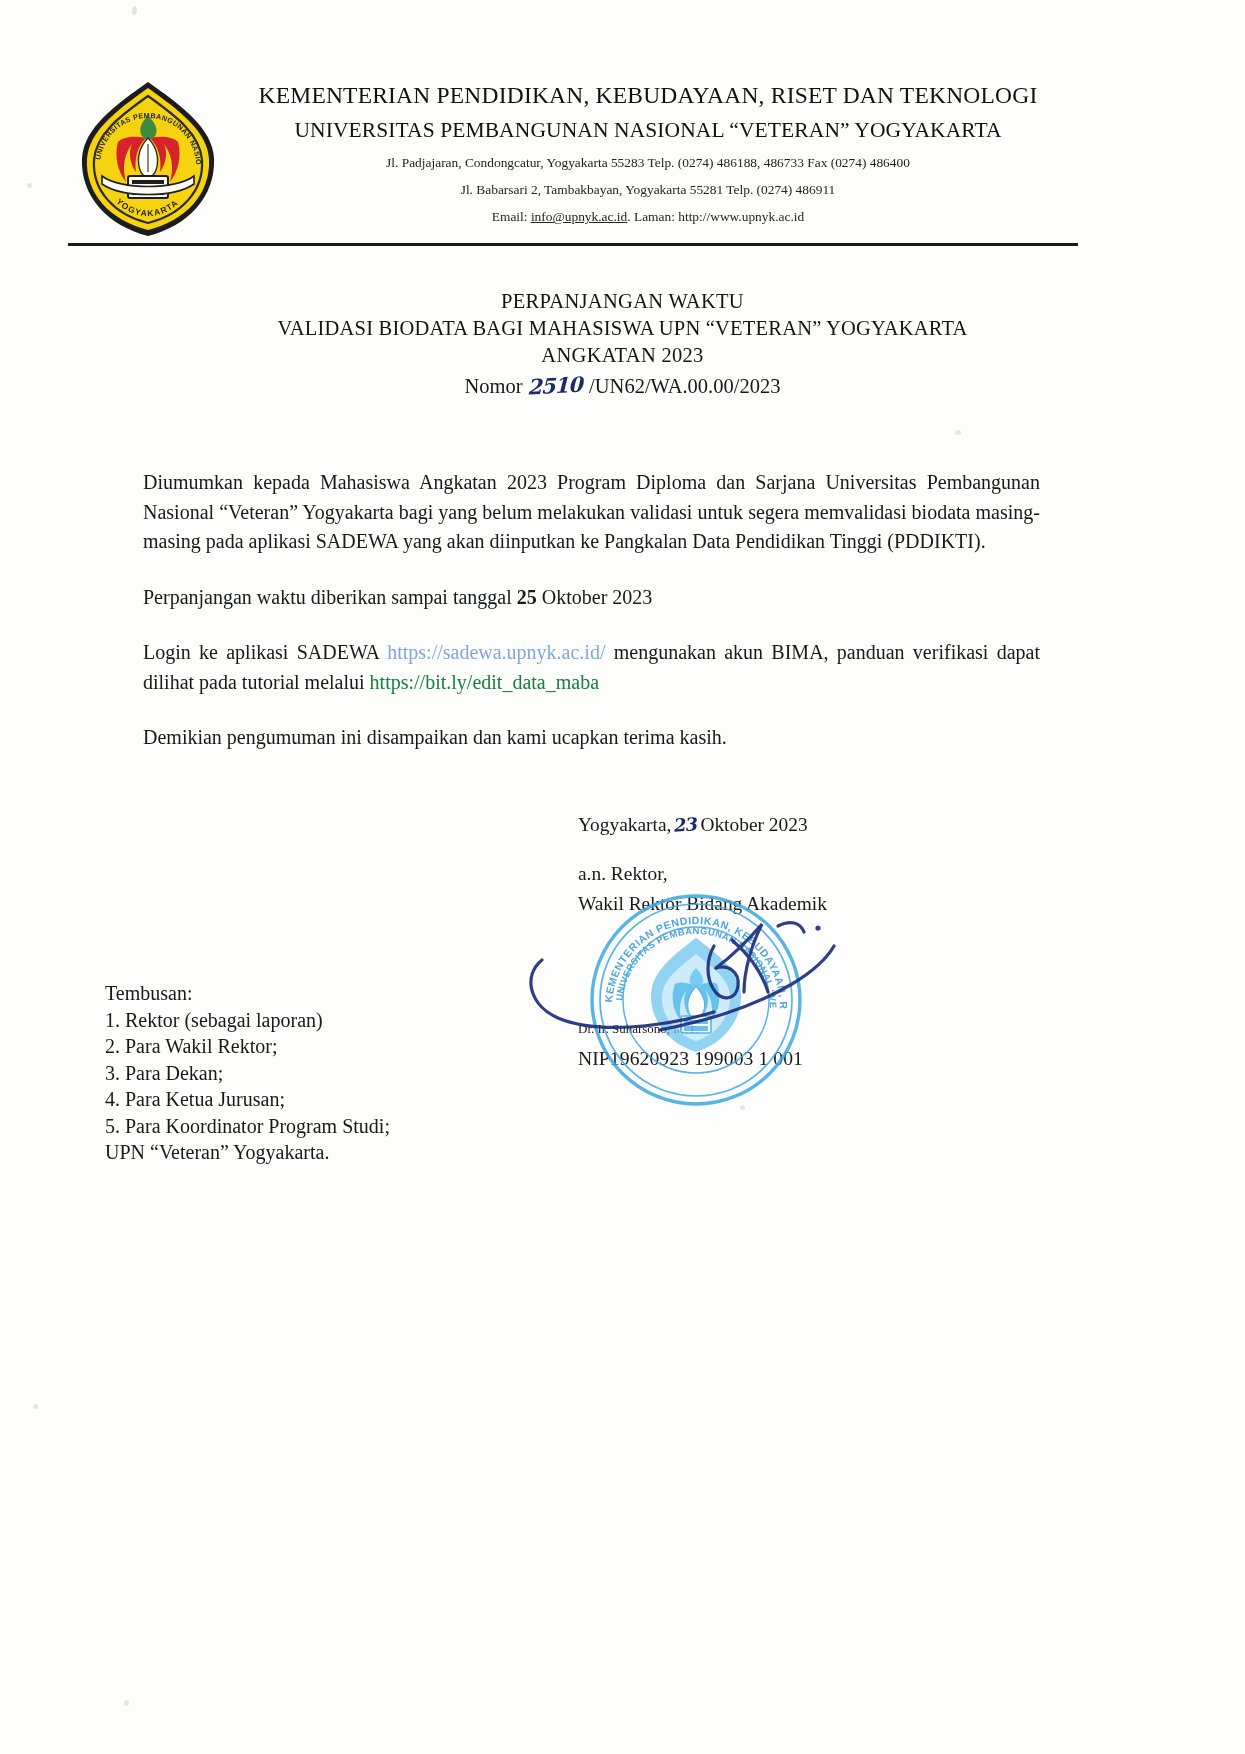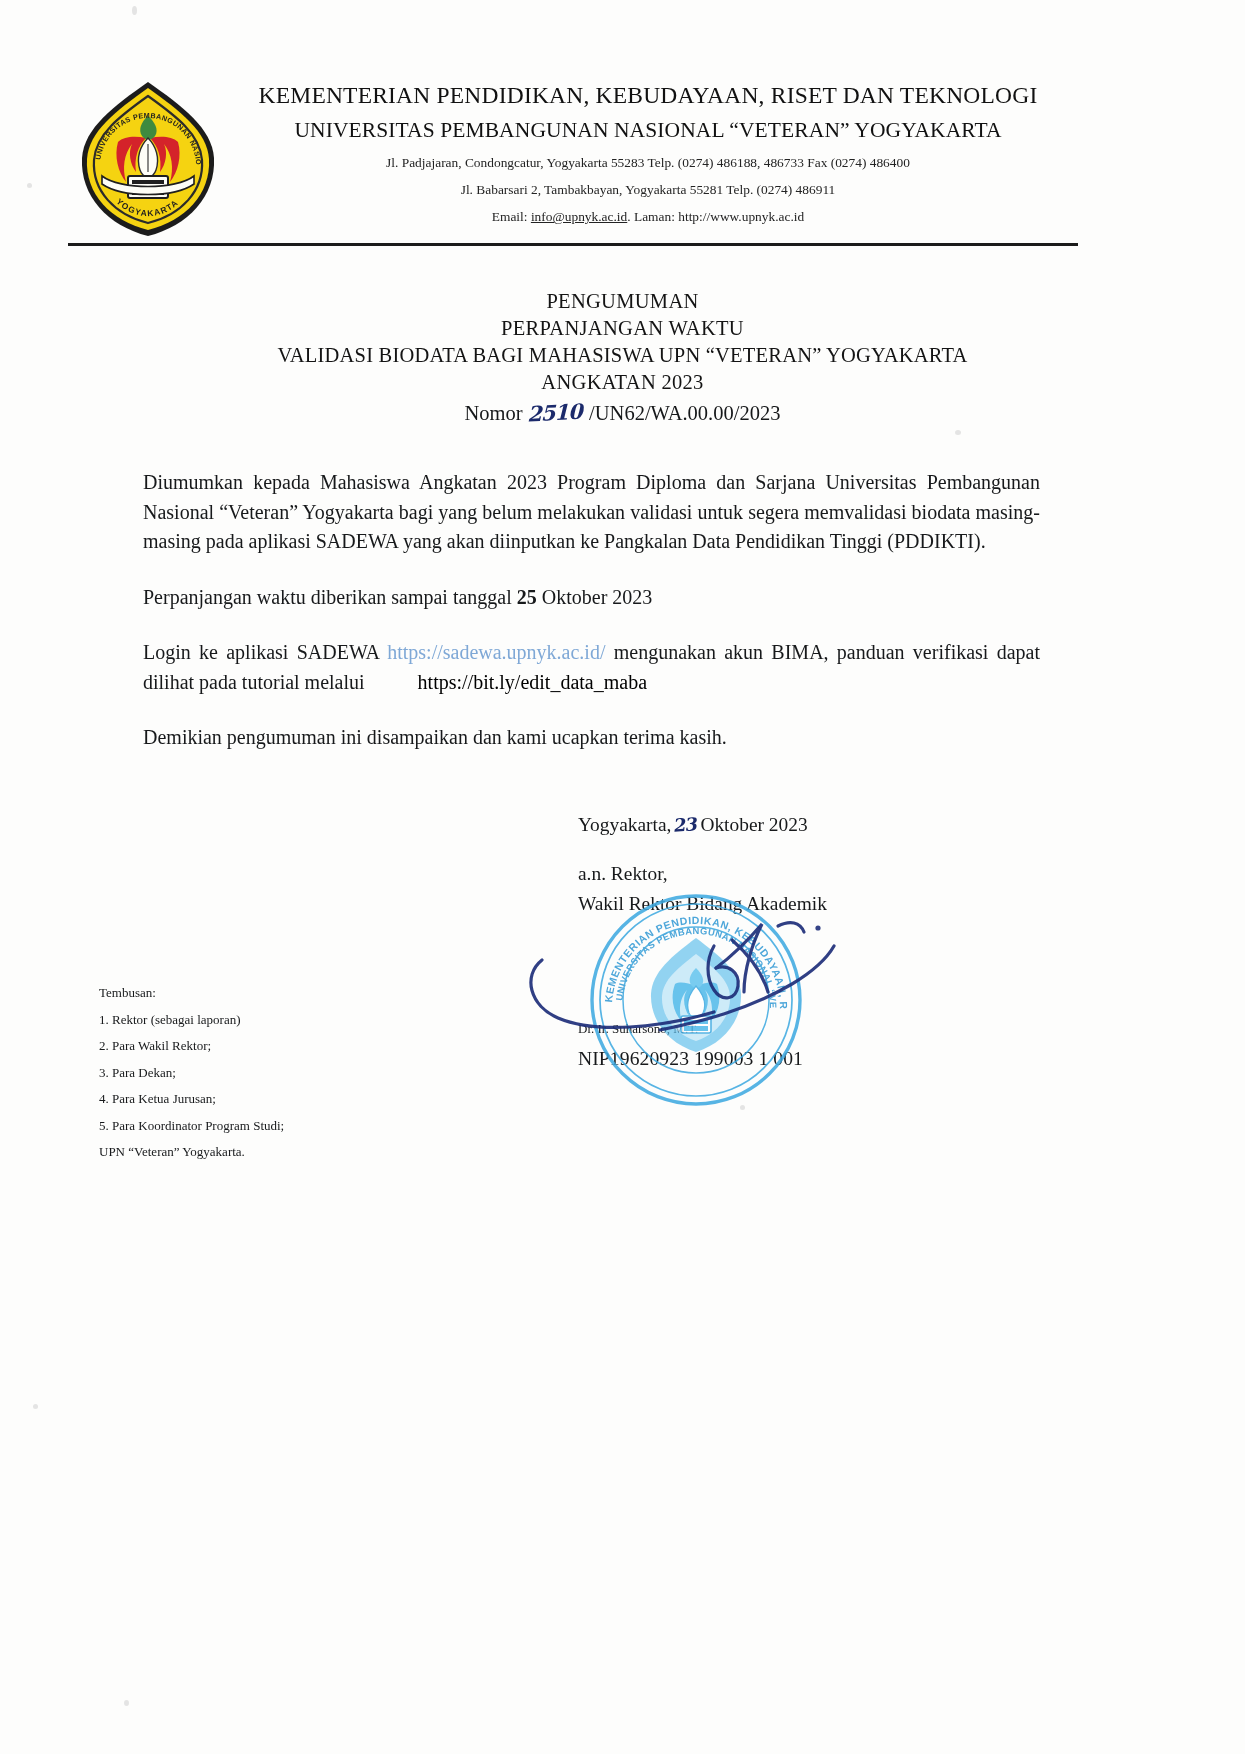--- a/index.html
+++ b/index.html
@@ -125,21 +125,21 @@
   }
   p.para {
     margin: 0;
     text-align: justify;
   }
   p.spaced { margin-top: 26px; }
   .bold { font-weight: bold; }
   .link {
     color: #7fa8d6;
   }
-  .link.dark { color: #000000; margin-left: 48px; }
+  .link.dark { color: #15803d; }
 
   
   .sig {
     position: absolute;
     left: 578px;
     top: 810px;
     width: 420px;
     font-size: 19.4px;
     line-height: 29px;
     color: #17191b;
@@ -168,23 +168,23 @@
     top: 880px;
     width: 400px;
     height: 230px;
     pointer-events: none;
   }
   .stampwrap svg { display: block; }
 
   
   .tembusan {
     position: absolute;
-    left: 99px;
+    left: 105px;
     top: 980px;
-    font-size: 13px;
+    font-size: 20px;
     line-height: 26.5px;
     color: #17191b;
   }
   .tembusan div { white-space: nowrap; }
 </style>
 </head>
 <body>
 
 <div class="page">
 
@@ -235,21 +235,20 @@
       <div class="head-addr">Jl. Padjajaran, Condongcatur, Yogyakarta 55283 Telp. (0274) 486188, 486733  Fax (0274) 486400</div>
       <div class="head-addr second">Jl. Babarsari 2, Tambakbayan, Yogyakarta 55281 Telp. (0274) 486911</div>
       <div class="head-addr third">
         <span>Email: </span><span class="u">info@upnyk.ac.id</span><span>. Laman: </span><span>http://www.upnyk.ac.id</span>
       </div>
     </div>
   </div>
   <div class="rule"></div>
 
   <div class="titleblock">
-    <div class="tl">PENGUMUMAN</div>
     <div class="tl">PERPANJANGAN WAKTU</div>
     <div class="tl wide">VALIDASI BIODATA BAGI MAHASISWA UPN “VETERAN” YOGYAKARTA</div>
     <div class="tl">ANGKATAN 2023</div>
     <div class="nomor-line">
       <span>Nomor</span><span class="handnum">2510</span><span>/UN62/WA.00.00/2023</span>
     </div>
   </div>
 
   <div class="body-wrap">
     <p class="para">Diumumkan kepada Mahasiswa Angkatan 2023 Program Diploma dan Sarjana Universitas Pembangunan Nasional “Veteran” Yogyakarta  bagi yang belum melakukan validasi untuk segera memvalidasi biodata masing-masing pada aplikasi SADEWA yang akan diinputkan ke Pangkalan Data Pendidikan Tinggi (PDDIKTI).</p>

